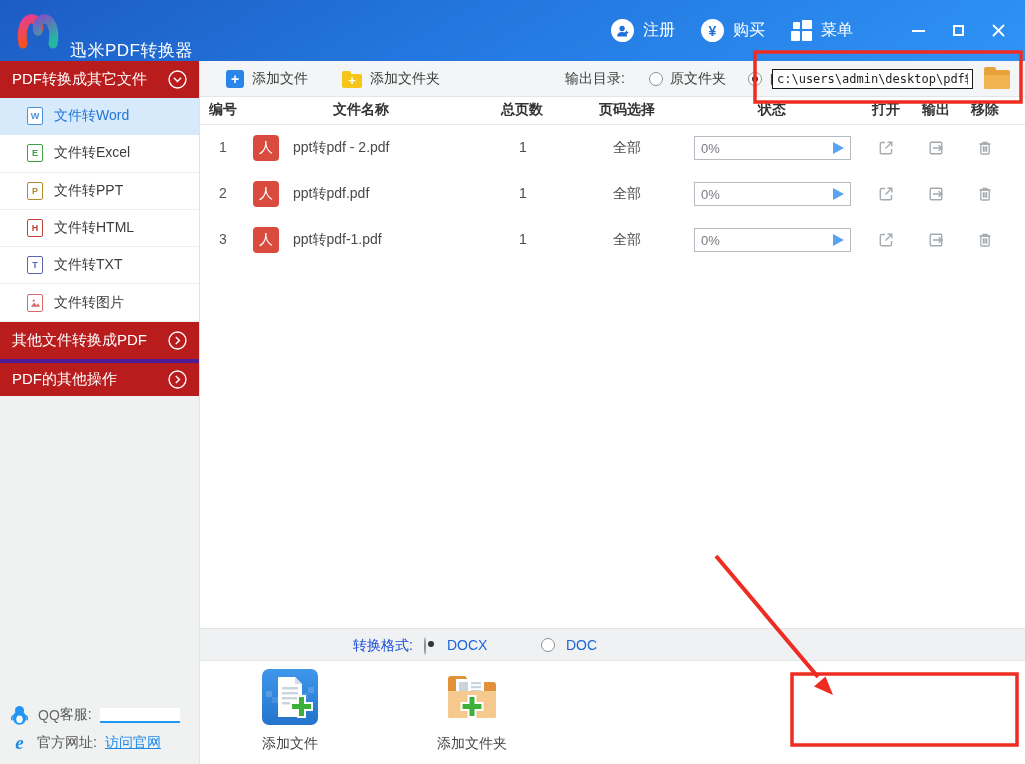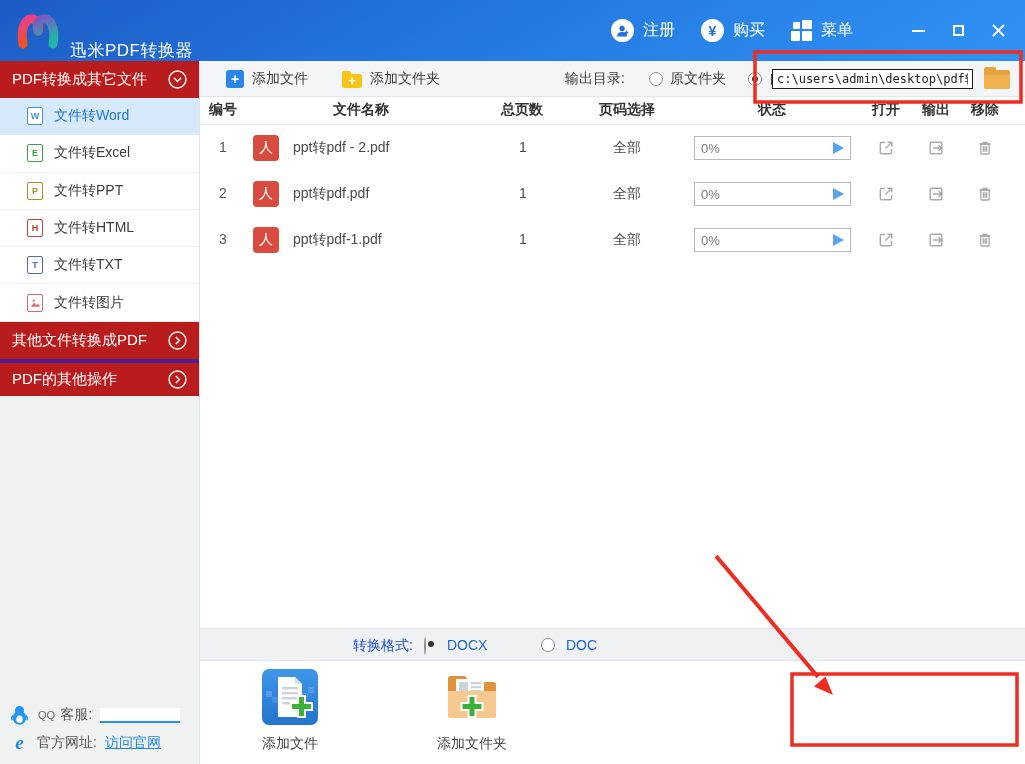--- a/index.html
+++ b/index.html
@@ -33,21 +33,21 @@
   .sb-items { background:#fff; }
   .sb-item { height:37.3px; display:flex; align-items:center; padding-left:27px; gap:11px; font-size:14px;
     color:#3c3c3c; background:#fff; border-bottom:1px solid #efefef; cursor:pointer; }
   .sb-item.sel { background:#d6eafb; color:#2177d8; border-bottom-color:#d6eafb; }
   .ftype { width:16px; height:18px; border:1.4px solid currentColor; border-radius:2px; display:flex;
     align-items:center; justify-content:center; font-size:9px; font-weight:bold; background:#fff; flex:0 0 auto; }
   .c-word { color:#4a90d9; } .c-excel { color:#3fa044; } .c-ppt { color:#b08b27; }
   .c-html { color:#c04338; } .c-txt { color:#5767b5; } .c-img { color:#d96a6a; }
   .sb-contact { position:absolute; left:0; bottom:12px; width:200px; }
   .contact-row { display:flex; align-items:center; padding-left:11px; margin-top:8px; font-size:14px; color:#555; }
-  .qq-small { font-size:11px; color:#666; margin-right:5px; }
+  .qq-small { font-size:14px; color:#666; }
   .qq-input { width:80px; height:15px; border:none; border-bottom:2px solid #2196f3; background:#fff; margin-left:8px; }
   .ie-glyph { font-family:"Liberation Serif",serif; font-style:italic; font-weight:bold; color:#1e88e5; font-size:19px; line-height:1; }
   .site-link { color:#1e88e5; text-decoration:underline; margin-left:8px; cursor:pointer; }
 
   
   .main { position:absolute; left:200px; top:61px; width:825px; height:703px; background:#fff; }
   .toolbar { position:absolute; left:0; top:0; width:825px; height:36px; background:#f3f5f6; border-bottom:1px solid #e3e6e8;
     display:flex; align-items:center; }
   .tool-btn { display:flex; align-items:center; gap:8px; font-size:14px; color:#3e3e3e; cursor:pointer; }
   .ic-addfile { width:18px; height:18px; background:#2a85e8; border-radius:3px; color:#fff; display:flex;

